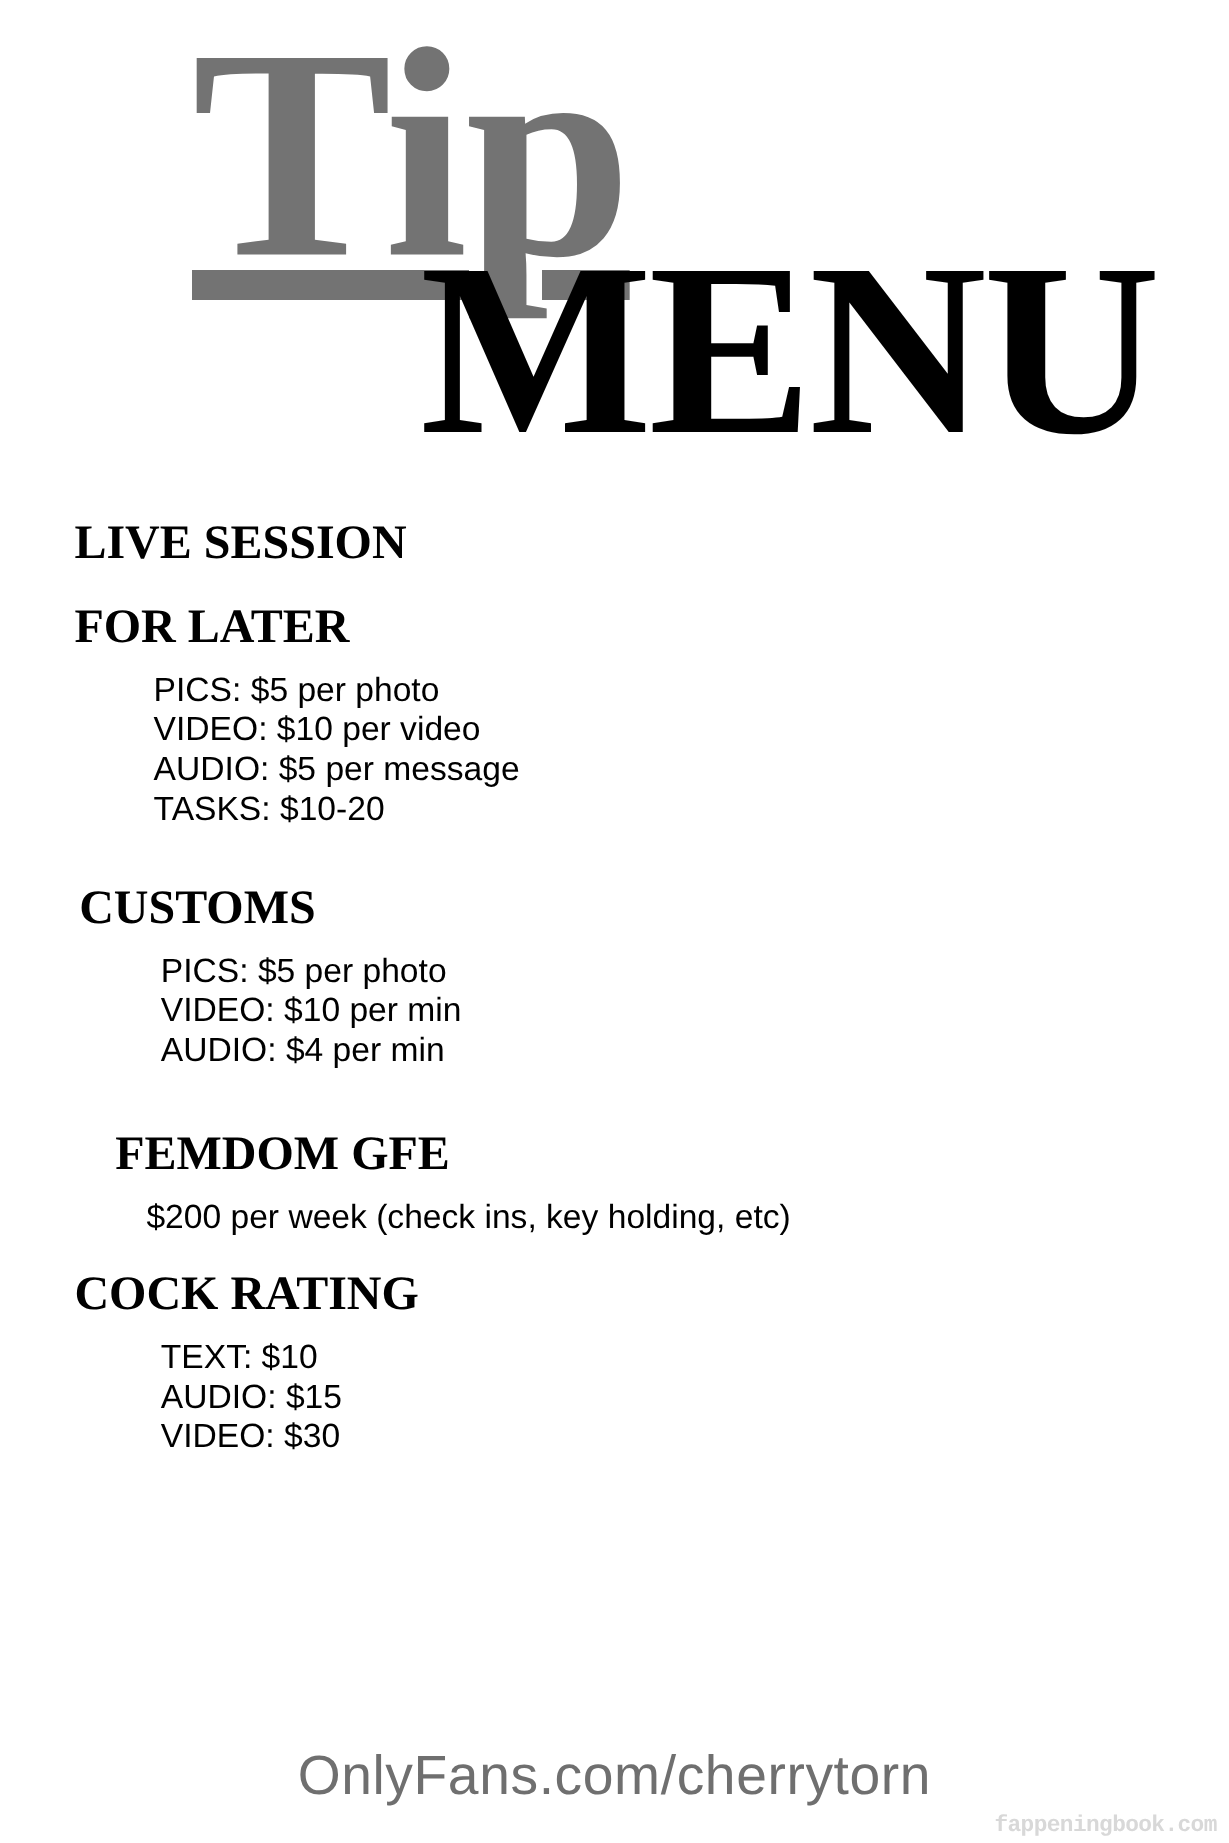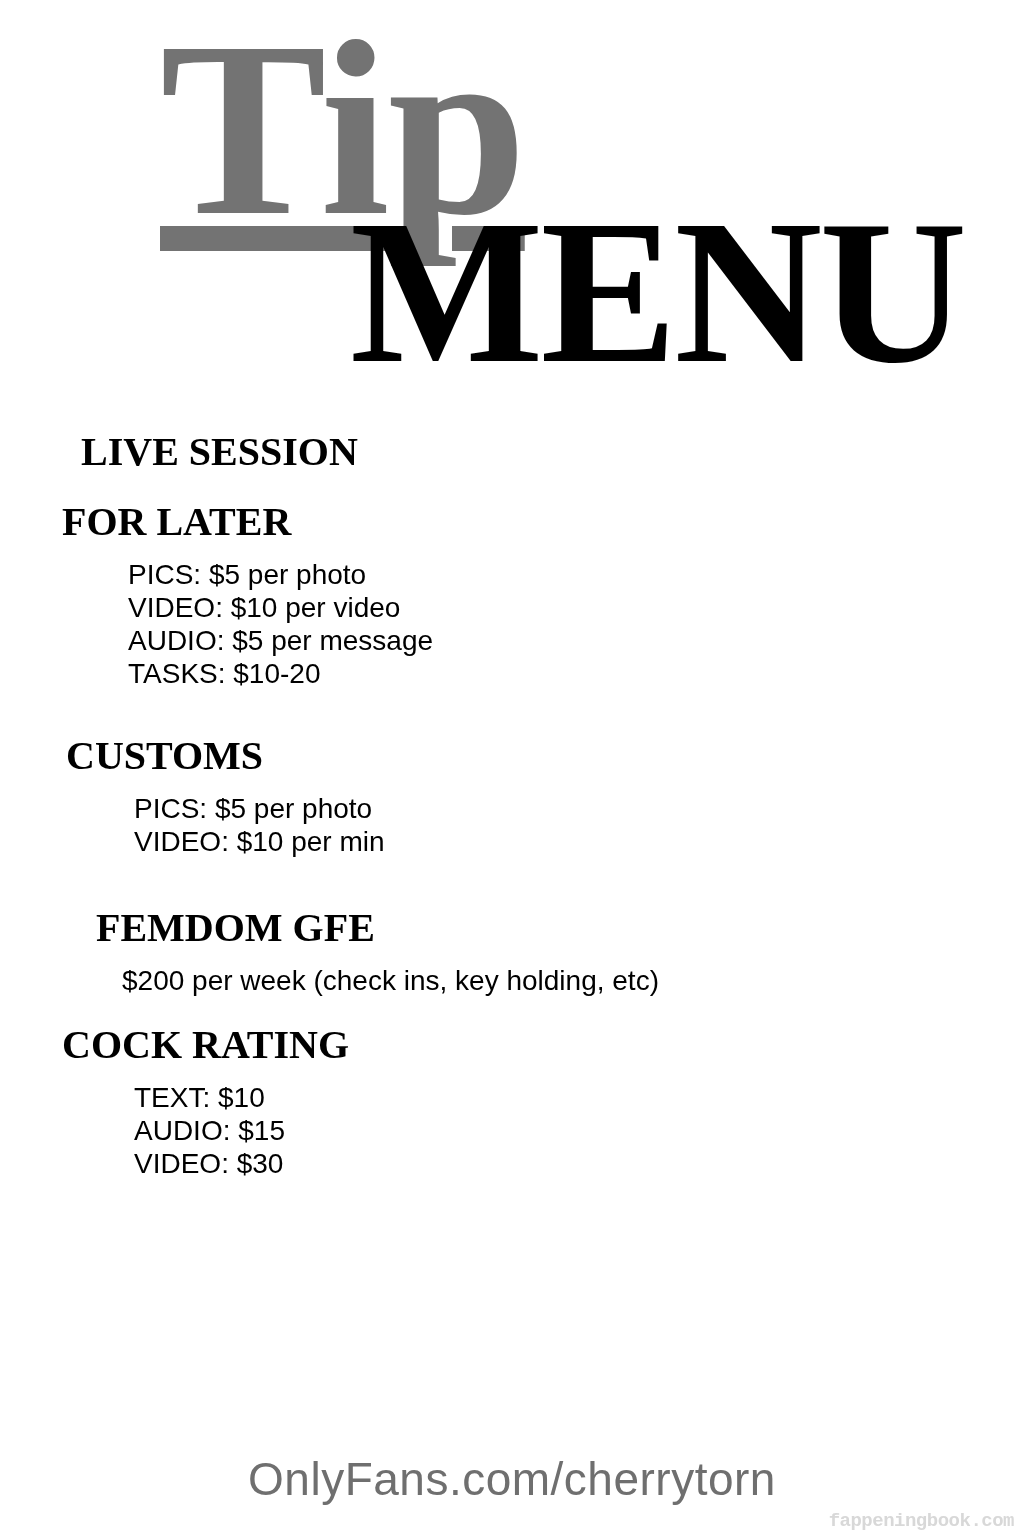--- a/index.html
+++ b/index.html
@@ -68,21 +68,21 @@
     margin-left: 128px;
     font-size: 28px;
     line-height: 1.18;
   }
   .section-lines.indent-a { margin-left: 134px; }
   .section-lines.indent-b { margin-left: 122px; }
   .line {
     white-space: nowrap;
   }
 
-  .s-live   { margin-top: 30px; padding-left: 19px; }
+  .s-live   { margin-top: 30px; }
   .s-later  { }
   .s-customs{ margin-top: 44px; }
   .s-femdom { margin-top: 48px; }
   .s-cock   { }
 
   
   .footer {
     position: absolute;
     left: 0;
     right: 0;
@@ -128,20 +128,21 @@
       <div class="line">AUDIO: $5 per message</div>
       <div class="line">TASKS: $10-20</div>
     </div>
   </div>
 
   <div class="section s-customs">
     <div class="section-head indent-1">CUSTOMS</div>
     <div class="section-lines indent-a">
       <div class="line">PICS: $5 per photo</div>
       <div class="line">VIDEO: $10 per min</div>
+      <div class="line">AUDIO: $4 per min</div>
     </div>
   </div>
 
   <div class="section s-femdom">
     <div class="section-head indent-2">FEMDOM GFE</div>
     <div class="section-lines indent-b">
       <div class="line">$200 per week (check ins, key holding, etc)</div>
     </div>
   </div>
 

